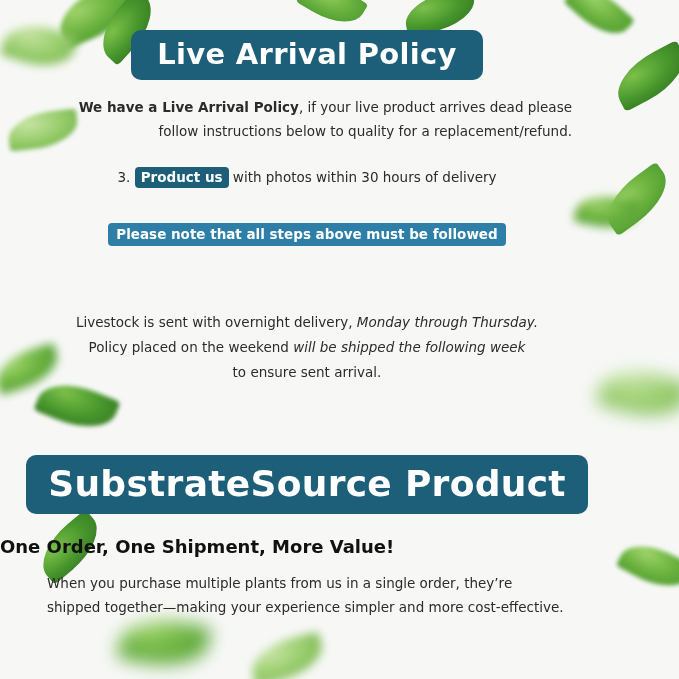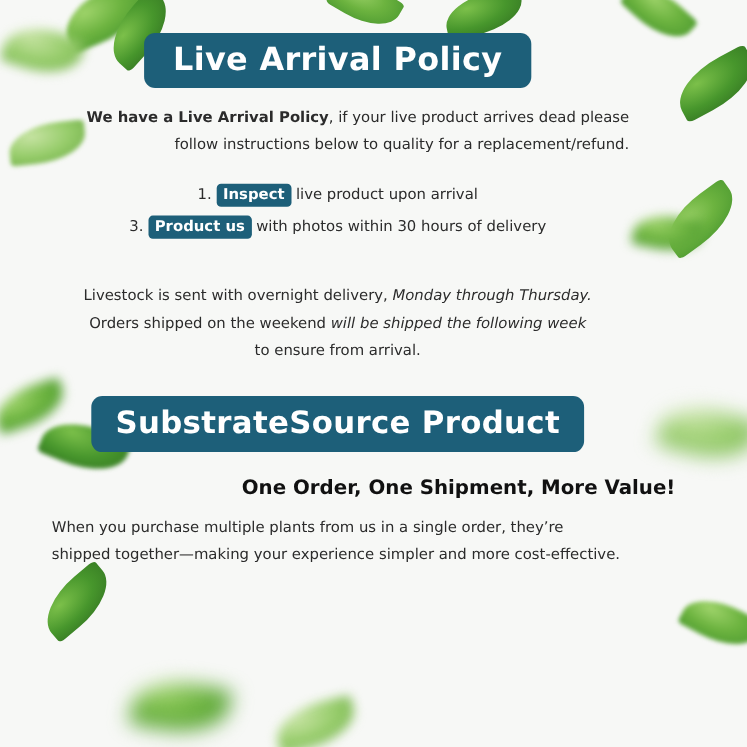--- a/index.html
+++ b/index.html
@@ -102,37 +102,37 @@
     color: #ffffff;
     font-weight: bold;
     font-size: 13.5px;
     padding: 3px 8px 4px 8px;
     border-radius: 4px;
     box-decoration-break: clone;
     -webkit-box-decoration-break: clone;
   }
 
   .shipping {
-    margin: 36px auto 0 auto;
+    margin: 60px auto 0 auto;
     width: 520px;
     text-align: center;
     color: #2b2b2b;
     font-size: 13.5px;
     line-height: 1.85;
   }
   .shipping i { font-style: italic; }
 
   #title-product {
-    font-size: 28px;
+    font-size: 36px;
     padding: 8px 22px 10px 22px;
-    margin-top: 28px;
+    margin-top: 70px;
   }
 
   .subhead {
-    text-align: right;
+    text-align: left;
     color: #111111;
     font-weight: bold;
     font-size: 18px;
     margin-top: 22px;
   }
 
   .closing {
     margin: 14px auto 0 auto;
     width: 520px;
     text-align: left;
@@ -203,40 +203,36 @@
   <div class="banner-wrap">
     <div class="banner" id="title-live">Live Arrival Policy</div>
   </div>
 
   <p class="intro">
     <b>We have a Live Arrival Policy</b><span>, if your live product arrives dead please follow instructions below to quality for a replacement/refund.</span>
   </p>
 
   <div class="steps">
     <div class="step-line">
-      <span>1.</span>
-      <span class="hl">Inspect</span>
-      <span>live product upon arrival</span>
-    </div>
-    <div class="step-line">
       <span>3.</span>
       <span class="hl">Product us</span>
       <span>with photos within 30 hours of delivery</span>
     </div>
   </div>
 
   <div class="note">
+    <div><span>Please note that all steps above must be followed</span></div>
   </div>
 
   <p class="shipping">
     <span>Livestock is sent with overnight delivery,</span>
     <i>Monday through Thursday.</i><br>
-    <span>Orders shipped on the weekend</span>
+    <span>Policy placed on the weekend</span>
     <i>will be shipped the following week</i><br>
-    <span>to ensure from arrival.</span>
+    <span>to ensure sent arrival.</span>
   </p>
 
   <div class="banner-wrap">
     <div class="banner" id="title-product">SubstrateSource Product</div>
   </div>
 
   <div class="subhead">One Order, One Shipment, More Value!</div>
 
   <p class="closing">When you purchase multiple plants from us in a single order, they’re shipped together—making your experience simpler and more cost-effective.</p>
 

